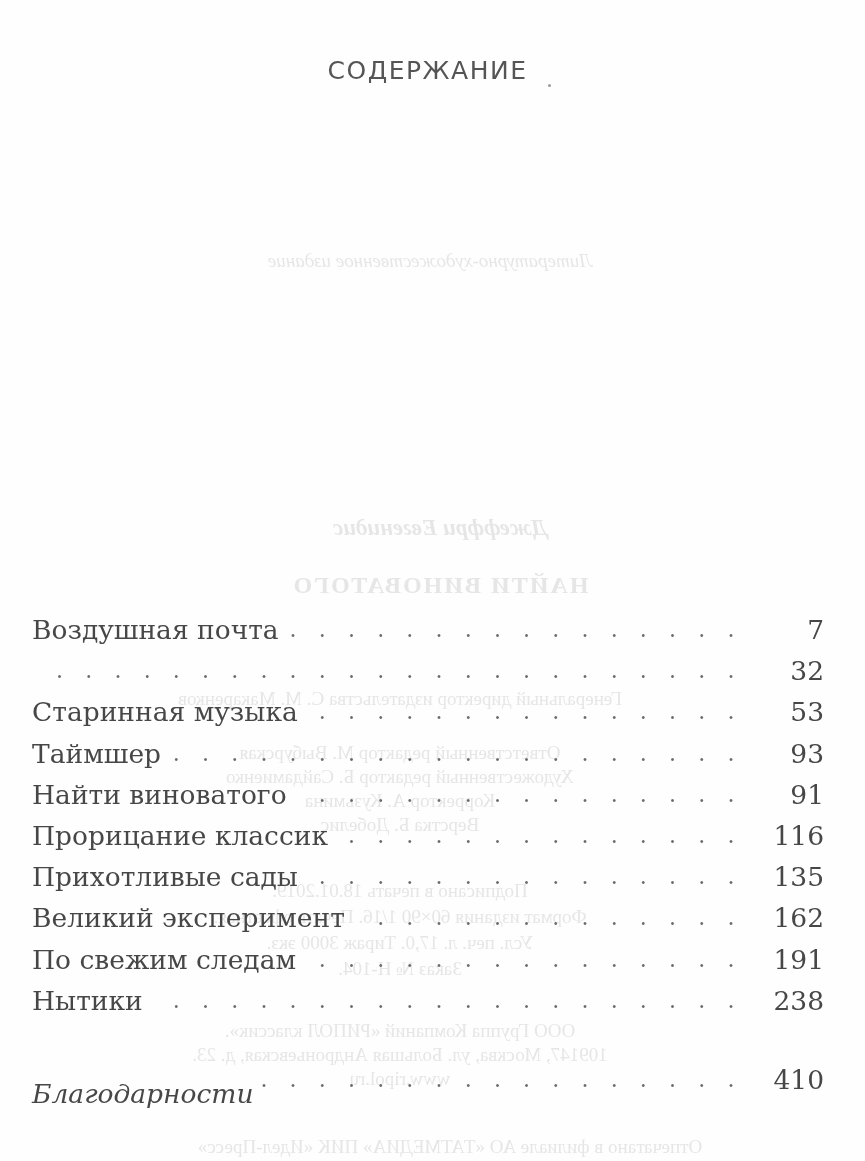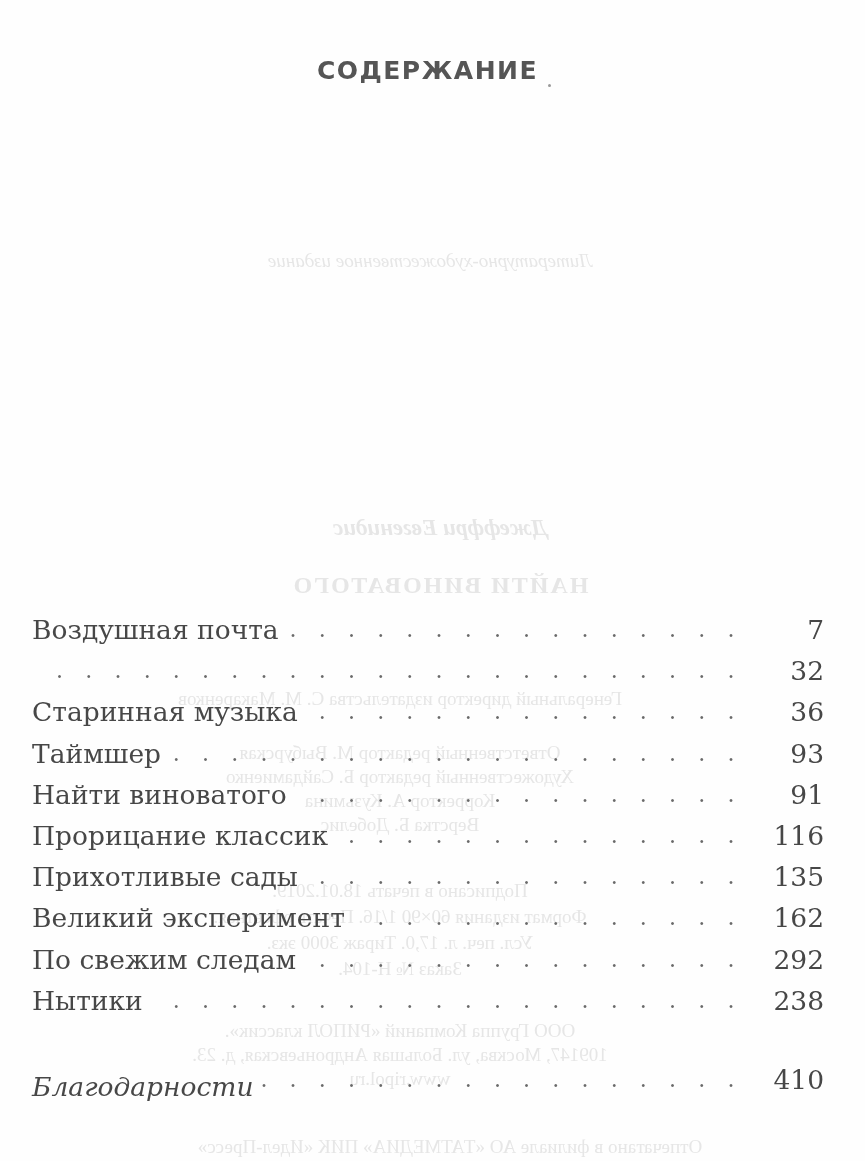--- a/index.html
+++ b/index.html
@@ -15,21 +15,21 @@
       font-family: "DejaVu Serif", "Liberation Serif", serif;
       color: #4a4a4a;
     }
     .heading {
       position: absolute;
       left: 0;
       top: 56px;
       width: 855px;
       text-align: center;
       font-family: "DejaVu Sans", "Liberation Sans", sans-serif;
-      font-weight: bold;
+      font-weight: normal;
       font-size: 25px;
       letter-spacing: 1.5px;
       color: #555555;
     }
     .heading-dot {
       position: absolute;
       left: 548px;
       top: 84px;
       width: 3px;
       height: 3px;
@@ -47,21 +47,21 @@
       pointer-events: none;
     }
     .toc {
       position: absolute;
       left: 32px;
       top: 609px;
       width: 792px;
     }
     .toc-row {
       display: flex;
-      align-items: center;
+      align-items: flex-start;
       height: 41.2px;
       font-size: 26.5px;
       line-height: 41px;
     }
     .toc-title {
       white-space: nowrap;
       padding-right: 8px;
       color: #474747;
     }
     .toc-title.italic {
@@ -120,21 +120,21 @@
   </div>
 
   <div class="toc-row">
     <span class="toc-leader">. . . . . . . . . . . . . . . . . . . . . . . . . . . . . . . . . . . . . . . . . . . . . . . . . . . . . . . . . . . . . . . . . . . . . . . . . . . . . . . . . . . . .</span>
     <span class="toc-page">32</span>
   </div>
 
   <div class="toc-row">
     <span class="toc-title">Старинная музыка</span>
     <span class="toc-leader">. . . . . . . . . . . . . . . . . . . . . . . . . . . . . . . . . . . . . . . . . . . . . . . . . . . . . . . . . . . . . . . . . . . . . . . . . . . . . . . . . . . . .</span>
-    <span class="toc-page">36</span>
+    <span class="toc-page">53</span>
   </div>
 
   <div class="toc-row">
     <span class="toc-title">Таймшер</span>
     <span class="toc-leader">. . . . . . . . . . . . . . . . . . . . . . . . . . . . . . . . . . . . . . . . . . . . . . . . . . . . . . . . . . . . . . . . . . . . . . . . . . . . . . . . . . . . .</span>
     <span class="toc-page">93</span>
   </div>
 
   <div class="toc-row">
     <span class="toc-title">Найти виноватого</span>
@@ -156,21 +156,21 @@
 
   <div class="toc-row">
     <span class="toc-title">Великий эксперимент</span>
     <span class="toc-leader">. . . . . . . . . . . . . . . . . . . . . . . . . . . . . . . . . . . . . . . . . . . . . . . . . . . . . . . . . . . . . . . . . . . . . . . . . . . . . . . . . . . . .</span>
     <span class="toc-page">162</span>
   </div>
 
   <div class="toc-row">
     <span class="toc-title">По свежим следам</span>
     <span class="toc-leader">. . . . . . . . . . . . . . . . . . . . . . . . . . . . . . . . . . . . . . . . . . . . . . . . . . . . . . . . . . . . . . . . . . . . . . . . . . . . . . . . . . . . .</span>
-    <span class="toc-page">292</span>
+    <span class="toc-page">191</span>
   </div>
 
   <div class="toc-row">
     <span class="toc-title">Нытики</span>
     <span class="toc-leader">. . . . . . . . . . . . . . . . . . . . . . . . . . . . . . . . . . . . . . . . . . . . . . . . . . . . . . . . . . . . . . . . . . . . . . . . . . . . . . . . . . . . .</span>
     <span class="toc-page">238</span>
   </div>
 
   <div class="toc-row spacer"></div>
 

